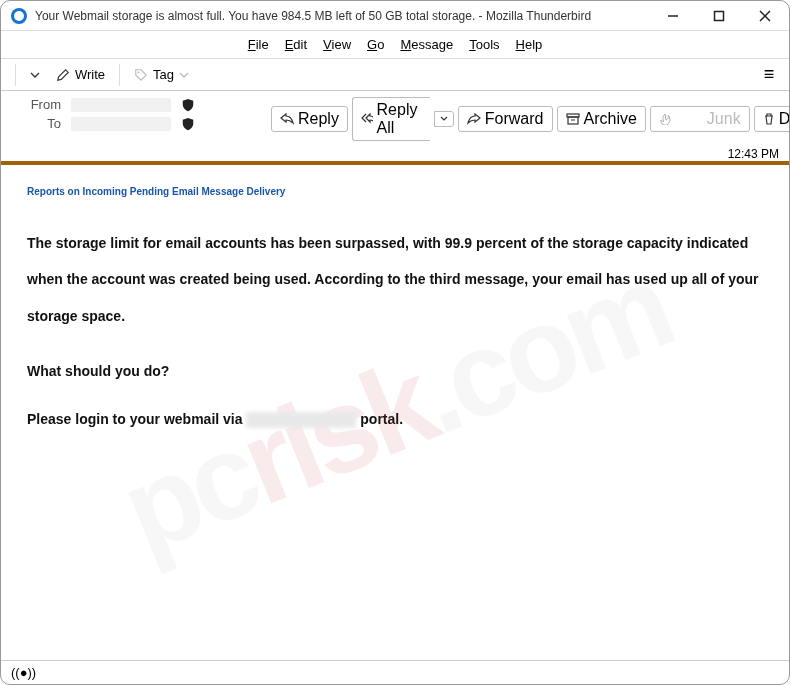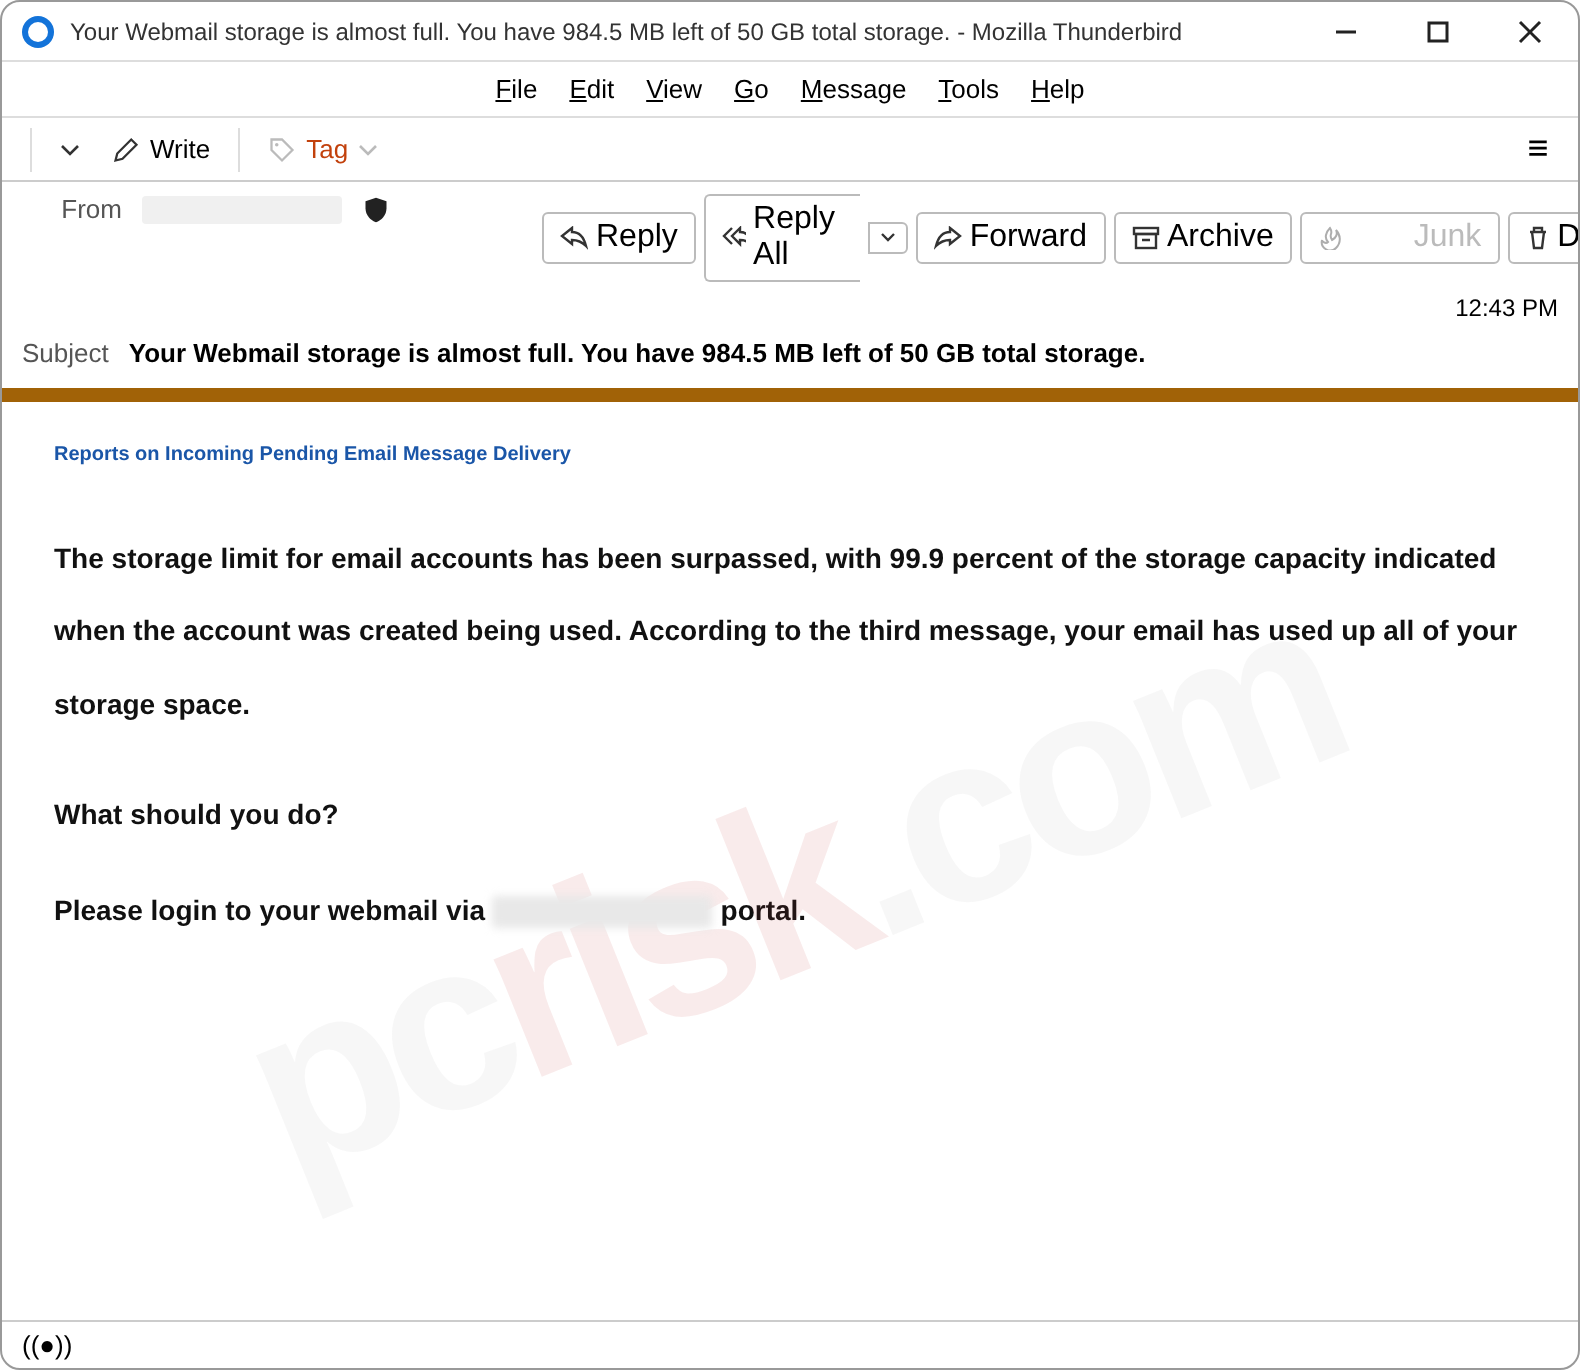--- a/index.html
+++ b/index.html
@@ -12,21 +12,21 @@
   .winbtn { width: 28px; height: 28px; display: flex; align-items: center; justify-content: center; cursor: pointer; }
   .menubar { display: flex; gap: 4px; padding: 3px 10px; border-bottom: 1px solid #ddd; justify-content: center; }
   .menubar span { padding: 3px 6px; cursor: pointer; }
   .menubar span u { text-decoration: underline; }
   .toolbar { display: flex; align-items: center; padding: 4px 10px; border-bottom: 1px solid #ccc; gap: 4px; }
   .tbtn { display: inline-flex; align-items: center; gap: 5px; padding: 4px 6px; border-radius: 3px; cursor: pointer; }
   .ticon { width: 14px; height: 14px; }
   .sep { width: 1px; height: 22px; background: #ddd; margin: 0 4px; }
   .spacer { flex: 1; }
   .hamburger { width: 20px; text-align: center; cursor: pointer; font-size: 18px; }
-  .headers { border-bottom: 7px solid #a16207; }
+  .headers { border-bottom: 4px solid #a16207; }
   .hdr-top { display: flex; padding: 6px 10px 2px 10px; align-items: flex-start; }
   .hdr-left { display: flex; flex-direction: column; gap: 4px; flex: 0 0 260px; }
   .hdr-row { display: flex; align-items: center; gap: 10px; }
   .hdr-lbl { width: 50px; text-align: right; color: #555; }
   .redact { background: #f0f0f0; height: 14px; border-radius: 2px; display: inline-block; }
   .shield { width: 14px; height: 14px; display: inline-block; }
   .actions { display: flex; gap: 4px; align-items: center; margin-left: auto; }
   .abtn { display: inline-flex; align-items: center; gap: 4px; padding: 3px 8px; border: 1px solid #bbb; border-radius: 3px; font-size: 16px; cursor: pointer; background: #fff; }
   .abtn.group-l { border-top-right-radius: 0; border-bottom-right-radius: 0; border-right: none; }
   .abtn.group-r { border-top-left-radius: 0; border-bottom-left-radius: 0; padding: 3px 5px; }
@@ -89,21 +89,21 @@
         <path d="M1 3l4 4 4-4" fill="none" stroke="#333" stroke-width="1.3"></path>
       </svg>
     </div>
   <div class="tbtn">
     <svg class="ticon" viewBox="0 0 16 16">
         <path d="M2 14l1-4 8-8 3 3-8 8-4 1z" fill="none" stroke="#333" stroke-width="1.3"></path>
       </svg>
     <span>Write</span>
   </div>
   <div class="sep"></div>
-  <div class="tbtn" style="color:#c2410c">
+  <div class="tbtn" style="color:#000000">
     <svg class="ticon" viewBox="0 0 16 16">
         <path d="M2 2h6l6 6-6 6-6-6z" fill="none" stroke="#bbb" stroke-width="1.3"></path>
         <circle cx="5" cy="5" r="1" fill="#bbb"></circle>
       </svg>
     <span>Tag</span>
     <svg width="10" height="10">
         <path d="M1 3l4 4 4-4" fill="none" stroke="#bbb" stroke-width="1.3"></path>
       </svg>
   </div>
   <div class="spacer"></div>
@@ -113,20 +113,27 @@
 <div class="headers">
   <div class="hdr-top">
     <div class="hdr-left">
       <div class="hdr-row">
         <span class="hdr-lbl">From</span>
         <span class="redact" style="width:100px"></span>
         <svg class="shield" viewBox="0 0 16 16">
             <path d="M8 1l6 2v4c0 4-3 7-6 8-3-1-6-4-6-8V3l6-2z" fill="#222"></path>
           </svg>
       </div>
+      <div class="hdr-row">
+        <span class="hdr-lbl">To</span>
+        <span class="redact" style="width:100px"></span>
+        <svg class="shield" viewBox="0 0 16 16">
+            <path d="M8 1l6 2v4c0 4-3 7-6 8-3-1-6-4-6-8V3l6-2z" fill="#222"></path>
+          </svg>
+      </div>
     </div>
     <div class="actions">
       <div class="abtn">
         <svg width="14" height="12">
             <path d="M6 1L1 5l5 4V7c3 0 5 1 7 3-1-4-3-7-7-7V1z" fill="none" stroke="#333" stroke-width="1.2"></path>
           </svg>
         <span>Reply</span>
       </div>
       <div class="abtn group-l">
         <svg width="16" height="12">
@@ -167,24 +174,20 @@
       </div>
       <div class="abtn">
         <span>More</span>
         <svg width="8" height="8">
             <path d="M1 2l3 3 3-3" fill="none" stroke="#333" stroke-width="1.2"></path>
           </svg>
       </div>
     </div>
   </div>
   <div class="timestamp">12:43 PM</div>
-  <div class="subject-row">
-    <span class="subject-lbl">Subject</span>
-    <span class="subject-val">Your Webmail storage is almost full. You have 984.5 MB left of 50 GB total storage.</span>
-  </div>
 </div>
 
 <div class="body">
   <div class="watermark">pc<span class="r">risk</span>.com</div>
   <h3>Reports on Incoming Pending Email Message Delivery</h3>
   <p style="line-height:2.6">The storage limit for email accounts has been surpassed, with 99.9 percent of the storage capacity indicated when the account was created being used. According to the third message, your email has used up all of your storage space.</p>
   <p>What should you do?</p>
   <p>
     <span>Please login to your webmail via </span><span class="inline-redact" style="width:110px"></span><span> portal.</span>
   </p>

